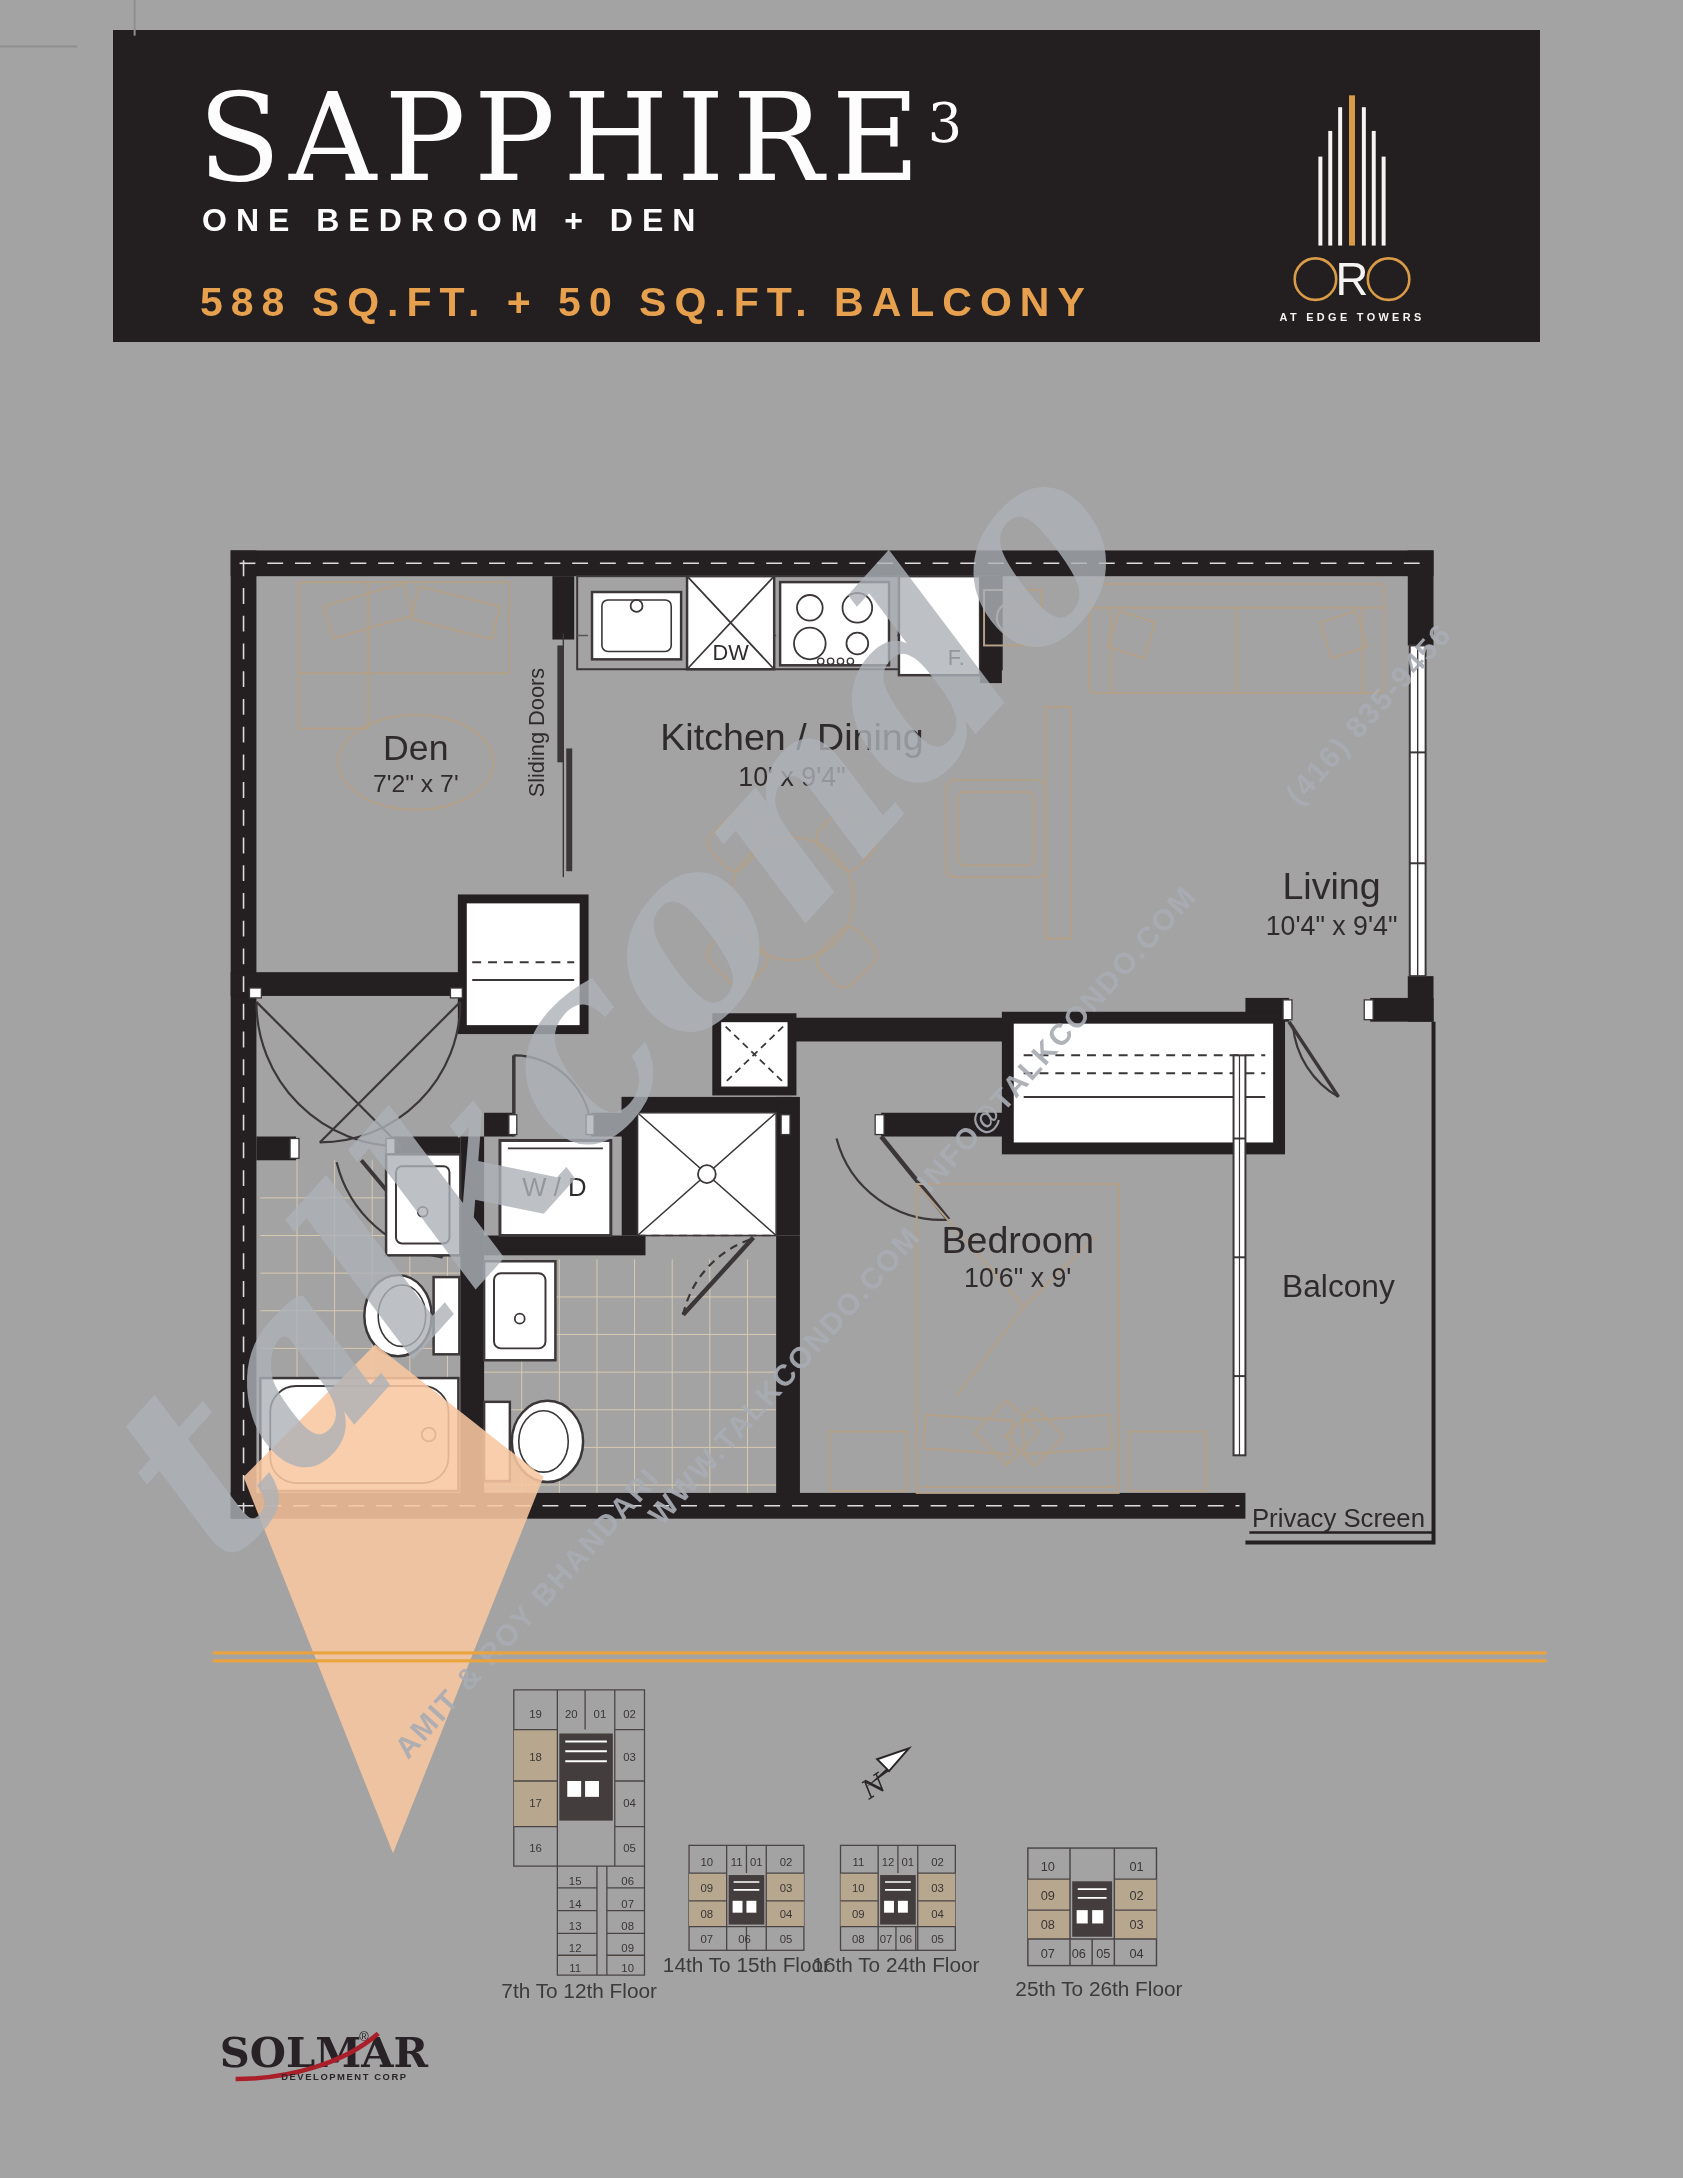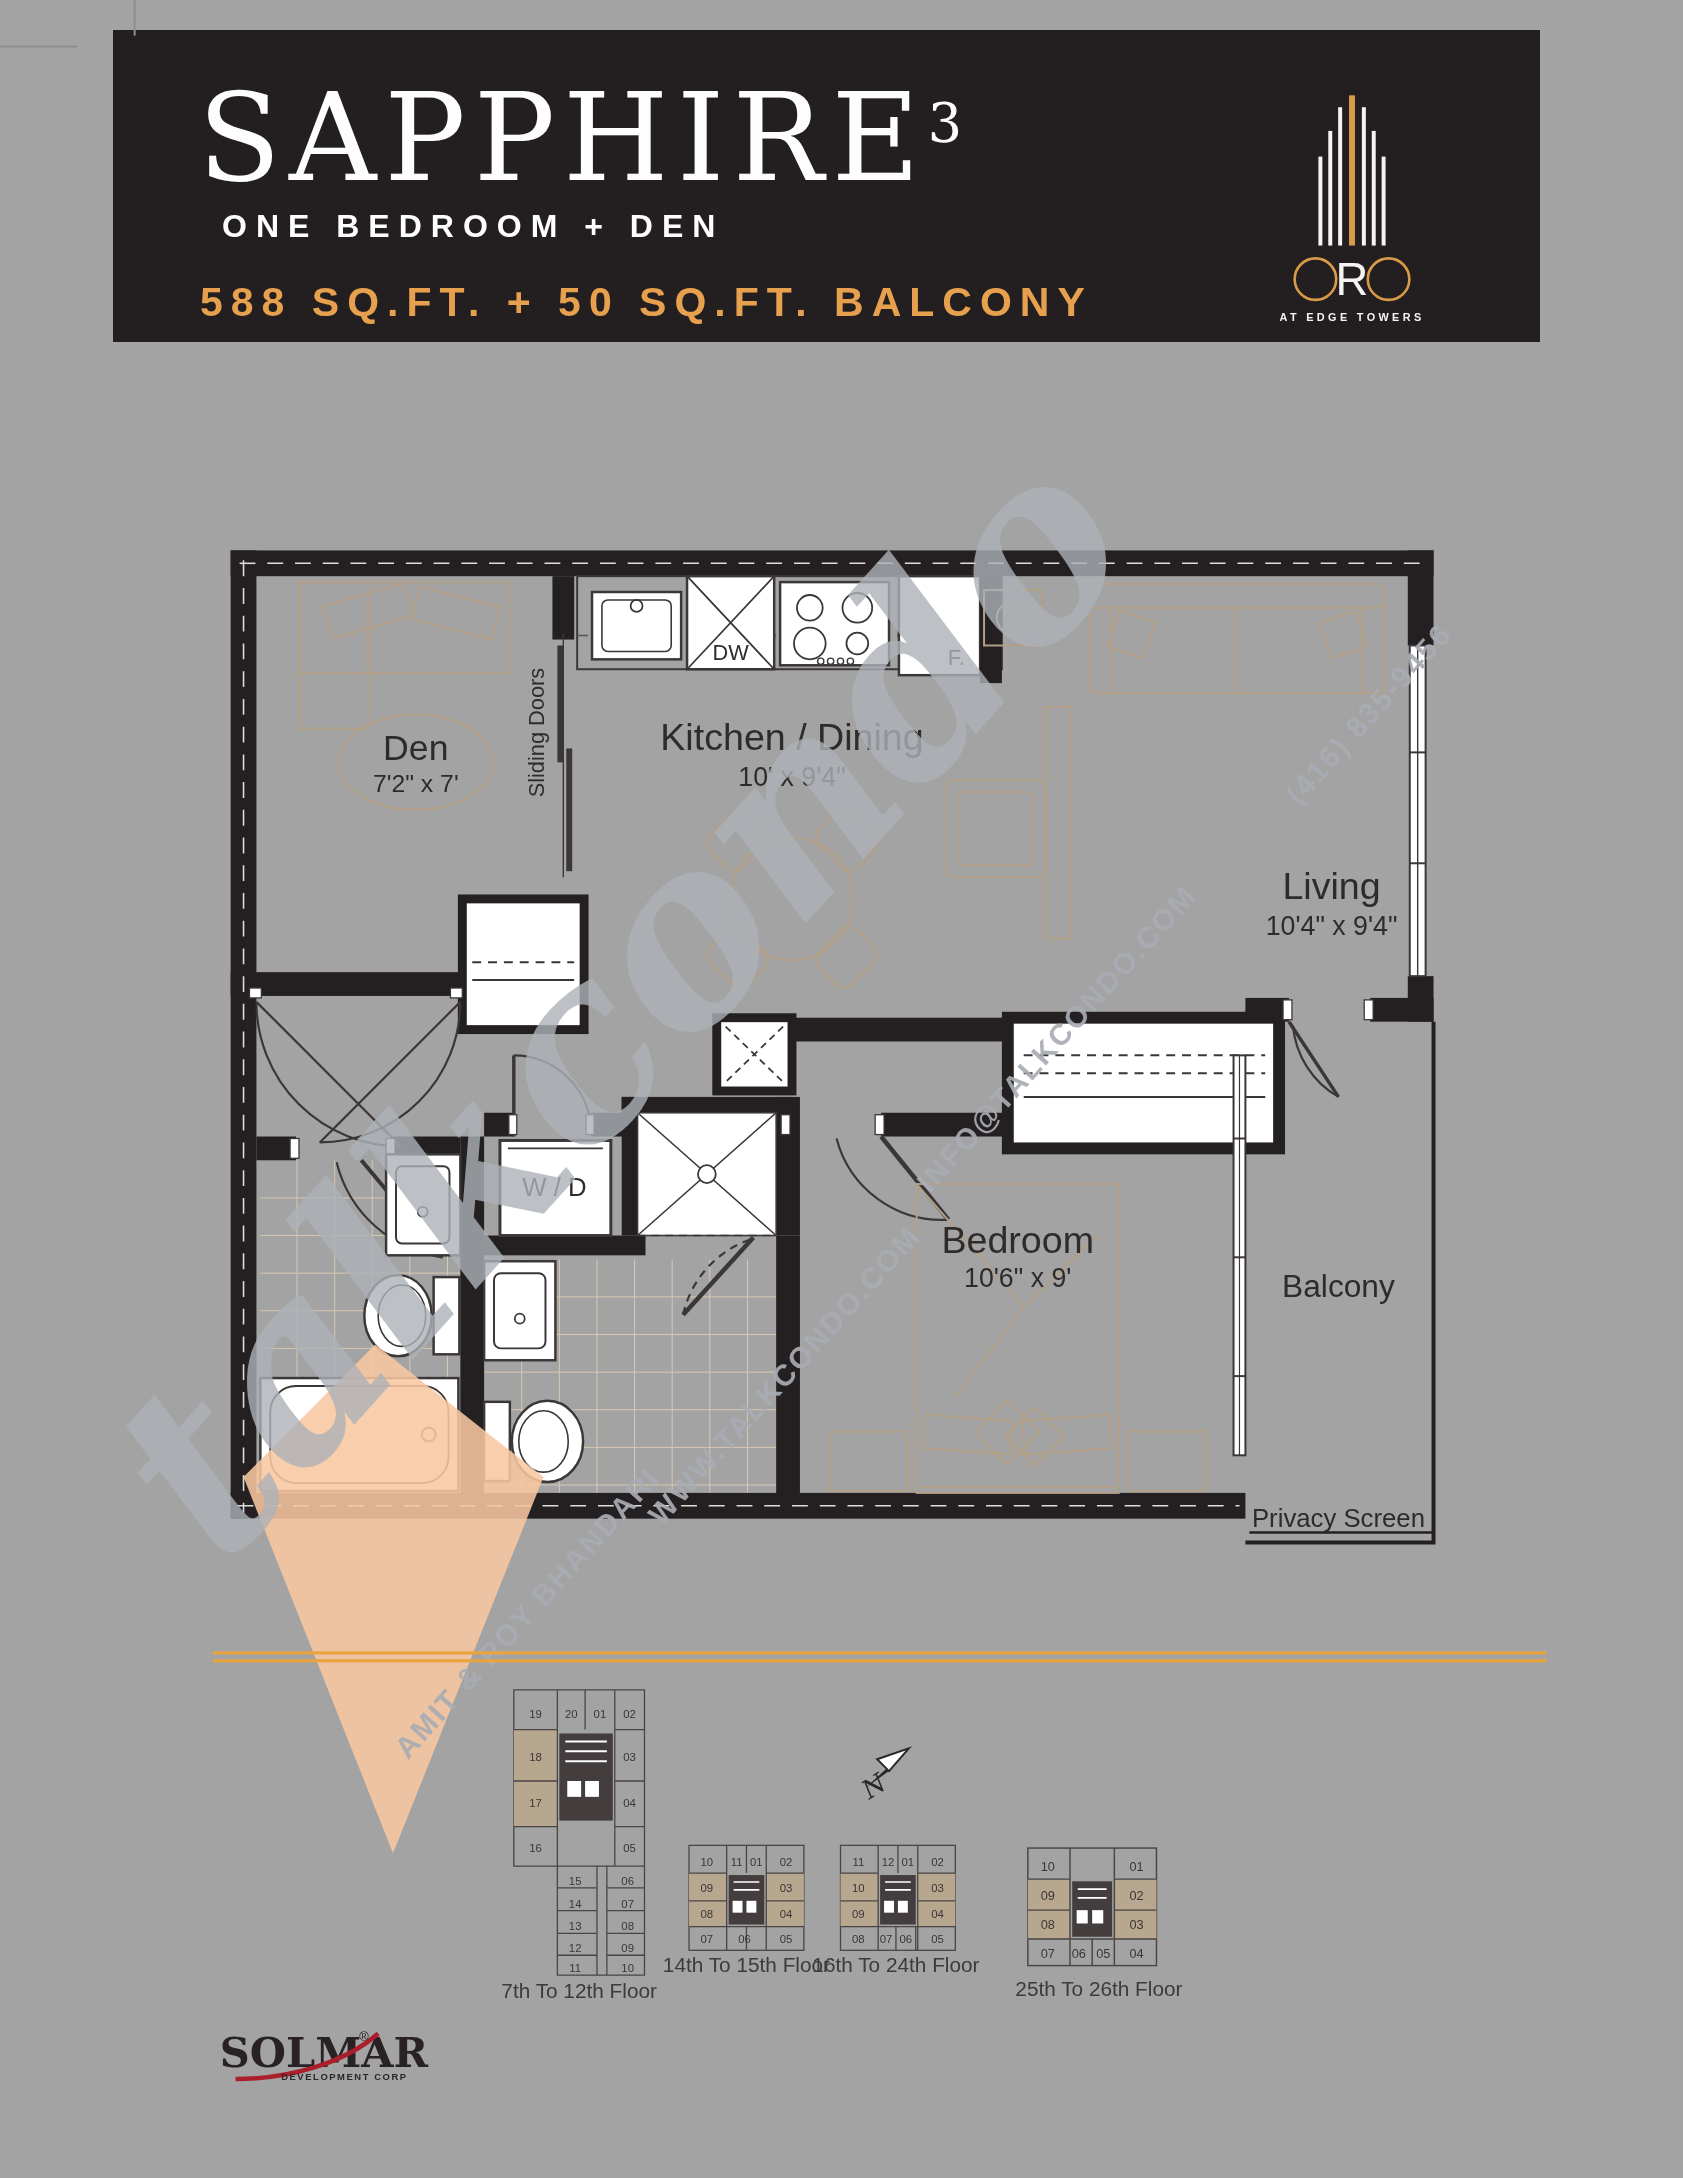--- a/index.html
+++ b/index.html
@@ -3,21 +3,21 @@
 <meta charset="utf-8">
 <style>
   html,body{margin:0;padding:0;background:#fff;}
   #page{position:relative;width:1683px;height:2178px;background:#a3a3a3;overflow:hidden;
         font-family:"Liberation Sans",sans-serif;padding-left:40px;}
   
   #header{position:absolute;left:113px;top:30px;width:1427px;height:312px;background:#231f20;}
   #title{position:absolute;left:85px;top:48px;color:#fdfdfd;
          font-family:"DejaVu Serif",serif;font-size:121px;font-weight:400;letter-spacing:8px;line-height:1;}
   #title .sup{font-size:54px;vertical-align:38px;letter-spacing:0;}
-  #subtitle{position:absolute;left:89px;top:178px;color:#fdfdfd;font-size:32px;font-weight:bold;letter-spacing:9px;margin-left:20px;}
+  #subtitle{position:absolute;left:89px;top:172px;color:#fdfdfd;font-size:32px;font-weight:bold;letter-spacing:9px;}
   #arealine{position:absolute;left:87px;top:249px;color:#e7a14e;font-size:41px;font-weight:bold;letter-spacing:8px;}
   #logo{position:absolute;right:104px;top:61px;width:168px;height:234px;}
   
   #disclaimer{position:absolute;left:395px;top:2026px;width:1173px;font-size:16px;line-height:25px;color:#3d3d3d;}
   .plan-label{font-family:"Liberation Sans",sans-serif;fill:#2f2b2c;}
   .wm{font-family:"Liberation Sans",sans-serif;font-weight:bold;fill:rgba(168,172,179,0.92);}
   .kp-num{font-family:"Liberation Sans",sans-serif;font-size:11.5px;fill:#3a3637;text-anchor:middle;}
   .kp-cap{font-family:"Liberation Sans",sans-serif;font-size:21px;fill:#3b3b3b;text-anchor:middle;}
   .tan{stroke:#b3a088;fill:none;stroke-width:2;}
   .fix{stroke:#3b3637;fill:#ffffff;stroke-width:2.5;}

